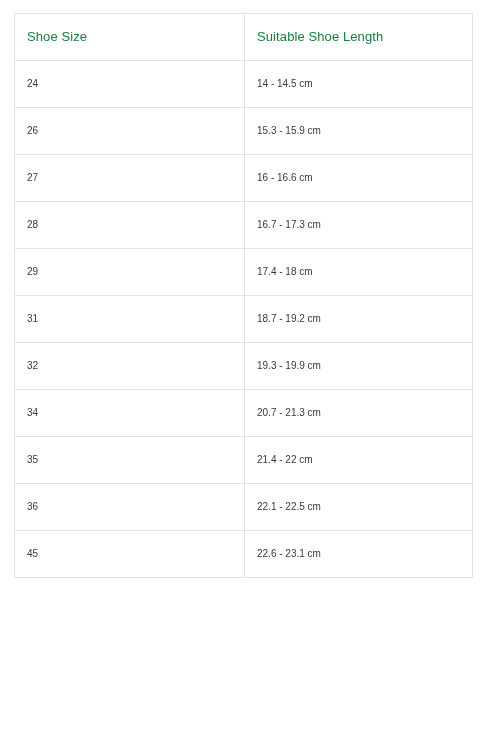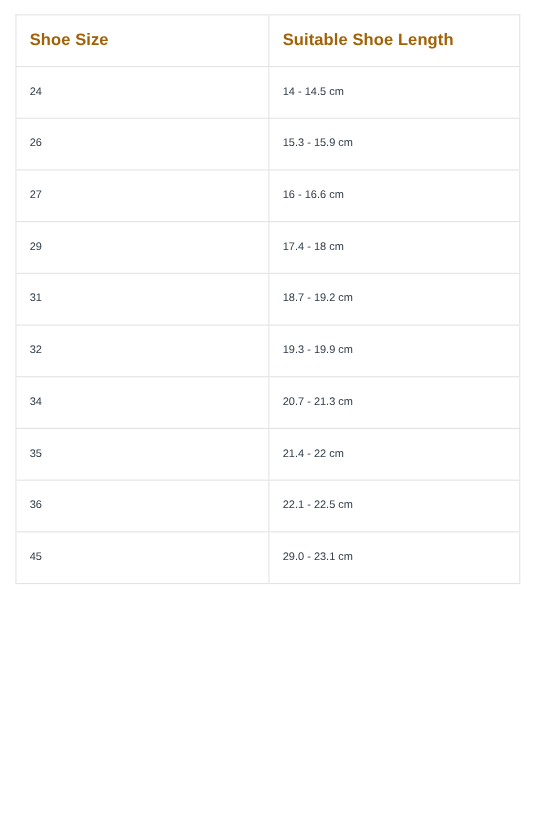--- a/index.html
+++ b/index.html
@@ -61,24 +61,23 @@
   table.size-table th:last-child,
   table.size-table td:last-child {
     border-right: none;
   }
 
   table.size-table tbody tr:last-child td {
     border-bottom: none;
   }
 
   table.size-table th {
-    font-size: 15px;
-    color: #a16207;
+    font-size: 13px;
+    color: #15803d;
     letter-spacing: 0.1px;
-    font-weight: bold;
   }
 </style>
 </head>
 <body>
 
 <div class="page">
   <div class="size-table-wrap">
     <table class="size-table">
       <colgroup>
         <col class="col-size">
@@ -97,20 +96,24 @@
           </tr>
           <tr>
             <td>26</td>
             <td>15.3 - 15.9 cm</td>
           </tr>
           <tr>
             <td>27</td>
             <td>16 - 16.6 cm</td>
           </tr>
           <tr>
+            <td>28</td>
+            <td>16.7 - 17.3 cm</td>
+          </tr>
+          <tr>
             <td>29</td>
             <td>17.4 - 18 cm</td>
           </tr>
           <tr>
             <td>31</td>
             <td>18.7 - 19.2 cm</td>
           </tr>
           <tr>
             <td>32</td>
             <td>19.3 - 19.9 cm</td>
@@ -122,18 +125,18 @@
           <tr>
             <td>35</td>
             <td>21.4 - 22 cm</td>
           </tr>
           <tr>
             <td>36</td>
             <td>22.1 - 22.5 cm</td>
           </tr>
           <tr>
             <td>45</td>
-            <td>29.0 - 23.1 cm</td>
+            <td>22.6 - 23.1 cm</td>
           </tr>
         </tbody>
     </table>
   </div>
 </div>
 
 </body></html>

